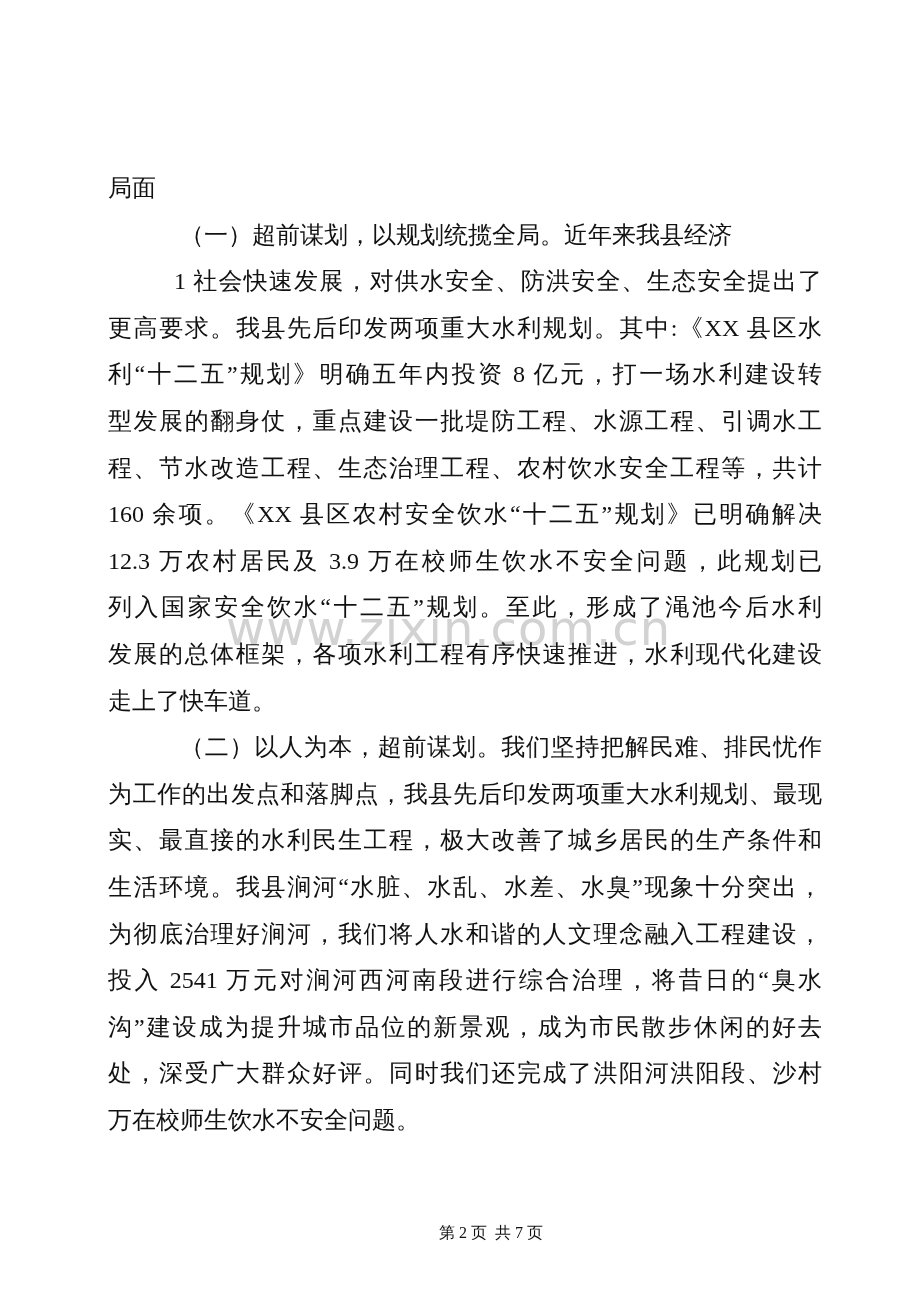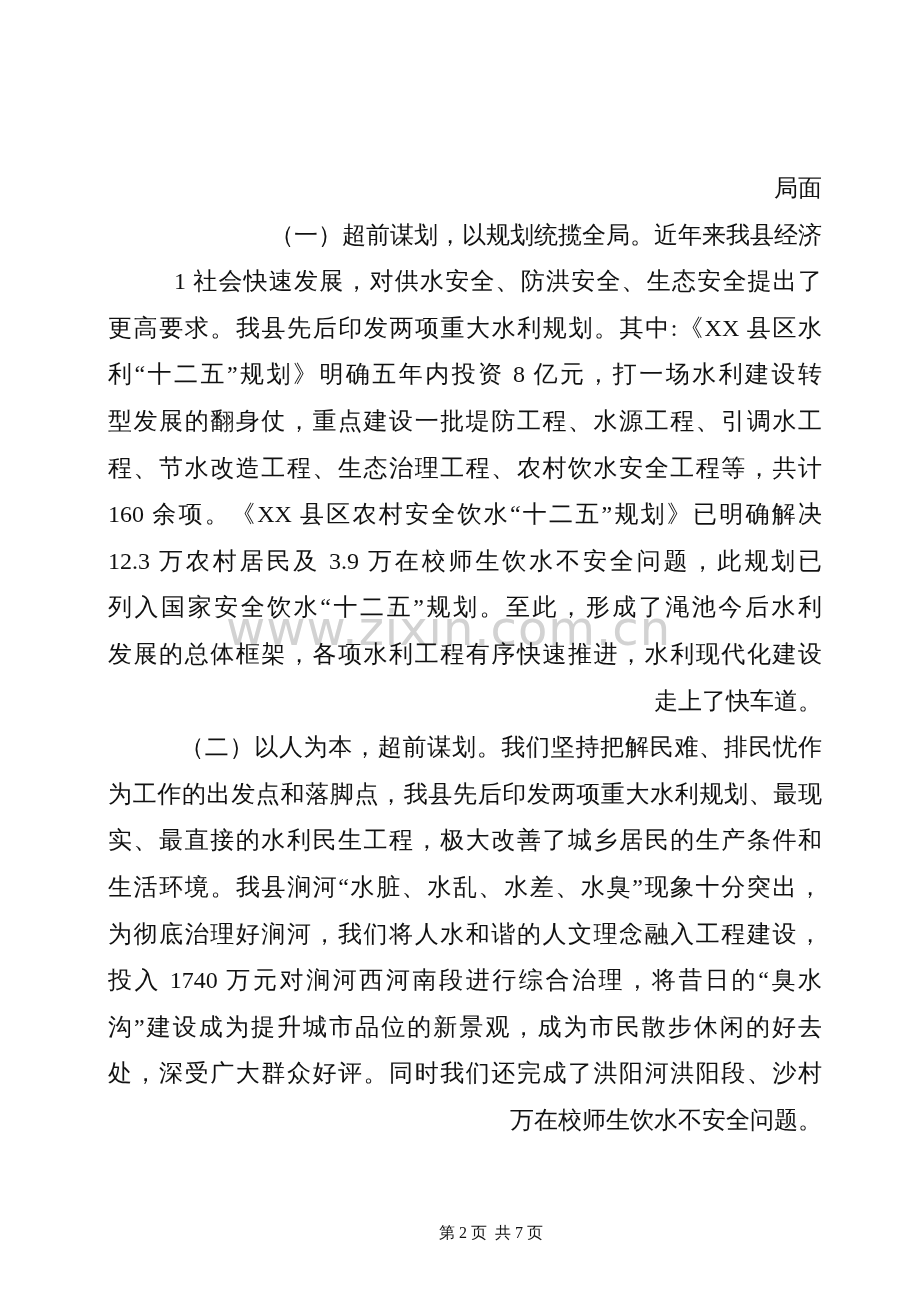--- a/index.html
+++ b/index.html
@@ -33,21 +33,21 @@
     left: 108px;
     top: 165px;
     width: 714px;
     z-index: 1;
     color: #111111;
     font-size: 24px;
     line-height: 46.6px;
     font-family: "Liberation Serif", serif;
   }
   .line {
-    text-align: right;
+    text-align: left;
     white-space: normal;
   }
   .line.fill {
     text-align: justify;
     text-align-last: justify;
     -moz-text-align-last: justify;
   }
   .line.i1 { text-indent: 72px; }
   .line.i2 { text-indent: 66px; }
   .footer {
@@ -82,21 +82,21 @@
       <div class="line fill">160 余项。《XX 县区农村安全饮水“十二五”规划》已明确解决</div>
       <div class="line fill">12.3 万农村居民及 3.9 万在校师生饮水不安全问题，此规划已</div>
       <div class="line fill">列入国家安全饮水“十二五”规划。至此，形成了渑池今后水利</div>
       <div class="line fill">发展的总体框架，各项水利工程有序快速推进，水利现代化建设</div>
       <div class="line">走上了快车道。</div>
       <div class="line fill i1">（二）以人为本，超前谋划。我们坚持把解民难、排民忧作</div>
       <div class="line fill">为工作的出发点和落脚点，我县先后印发两项重大水利规划、最现</div>
       <div class="line fill">实、最直接的水利民生工程，极大改善了城乡居民的生产条件和</div>
       <div class="line fill">生活环境。我县涧河“水脏、水乱、水差、水臭”现象十分突出，</div>
       <div class="line fill">为彻底治理好涧河，我们将人水和谐的人文理念融入工程建设，</div>
-      <div class="line fill">投入 1740 万元对涧河西河南段进行综合治理，将昔日的“臭水</div>
+      <div class="line fill">投入 2541 万元对涧河西河南段进行综合治理，将昔日的“臭水</div>
       <div class="line fill">沟”建设成为提升城市品位的新景观，成为市民散步休闲的好去</div>
       <div class="line fill">处，深受广大群众好评。同时我们还完成了洪阳河洪阳段、沙村</div>
       <div class="line">万在校师生饮水不安全问题。</div>
     </div>
 
   <div class="footer">
     <span>第 2 页  共 7 页</span>
   </div>
 </div>
 

